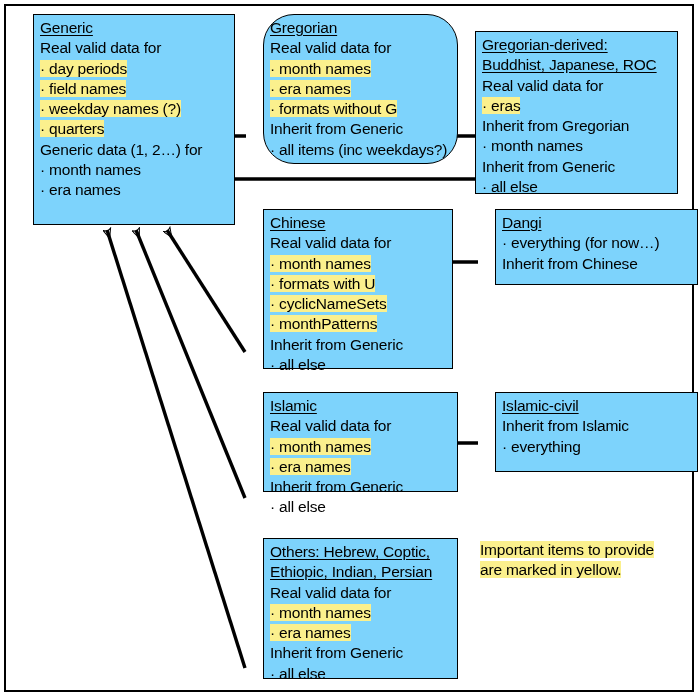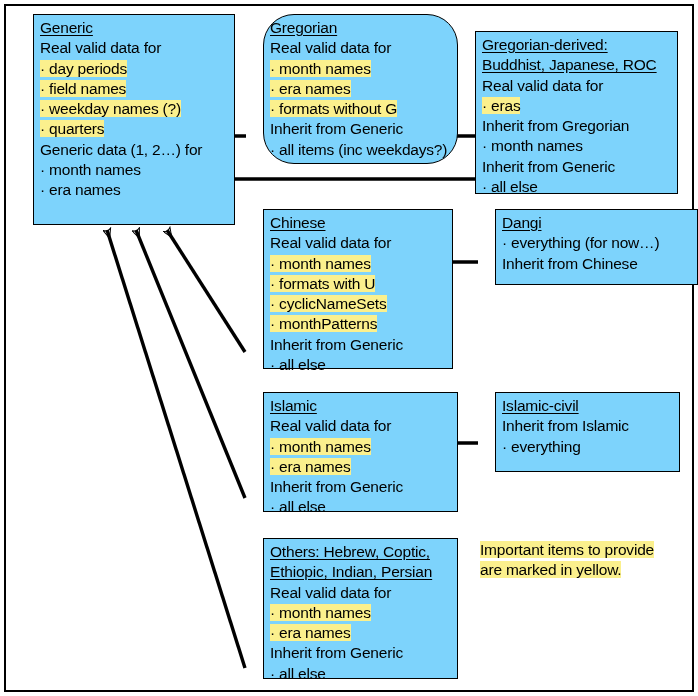--- a/index.html
+++ b/index.html
@@ -131,30 +131,30 @@
     <div class="ln"><span class="txt">Inherit from Generic</span></div>
     <div class="ln bullet"><span class="txt">all else</span></div>
   </div>
 
   <div class="node" style="left:478px;top:209px;width:203px;height:76px;">
     <div class="ln title"><span class="txt">Dangi</span></div>
     <div class="ln bullet"><span class="txt">everything (for now…)</span></div>
     <div class="ln"><span class="txt">Inherit from Chinese</span></div>
   </div>
 
-  <div class="node" style="left:246px;top:392px;width:195px;height:120px;">
+  <div class="node" style="left:246px;top:392px;width:195px;height:100px;">
     <div class="ln title"><span class="txt">Islamic</span></div>
     <div class="ln"><span class="txt">Real valid data for</span></div>
     <div class="ln bullet hl"><span class="txt">month names</span></div>
     <div class="ln bullet hl"><span class="txt">era names</span></div>
     <div class="ln"><span class="txt">Inherit from Generic</span></div>
     <div class="ln bullet"><span class="txt">all else</span></div>
   </div>
 
-  <div class="node" style="left:478px;top:392px;width:185px;height:80px;">
+  <div class="node" style="left:478px;top:392px;width:203px;height:80px;">
     <div class="ln title"><span class="txt">Islamic-civil</span></div>
     <div class="ln"><span class="txt">Inherit from Islamic</span></div>
     <div class="ln bullet"><span class="txt">everything</span></div>
   </div>
 
   <div class="node" style="left:246px;top:538px;width:195px;height:141px;">
     <div class="ln title"><span class="txt">Others: Hebrew, Coptic,</span></div>
     <div class="ln title"><span class="txt">Ethiopic, Indian, Persian</span></div>
     <div class="ln"><span class="txt">Real valid data for</span></div>
     <div class="ln bullet hl"><span class="txt">month names</span></div>

